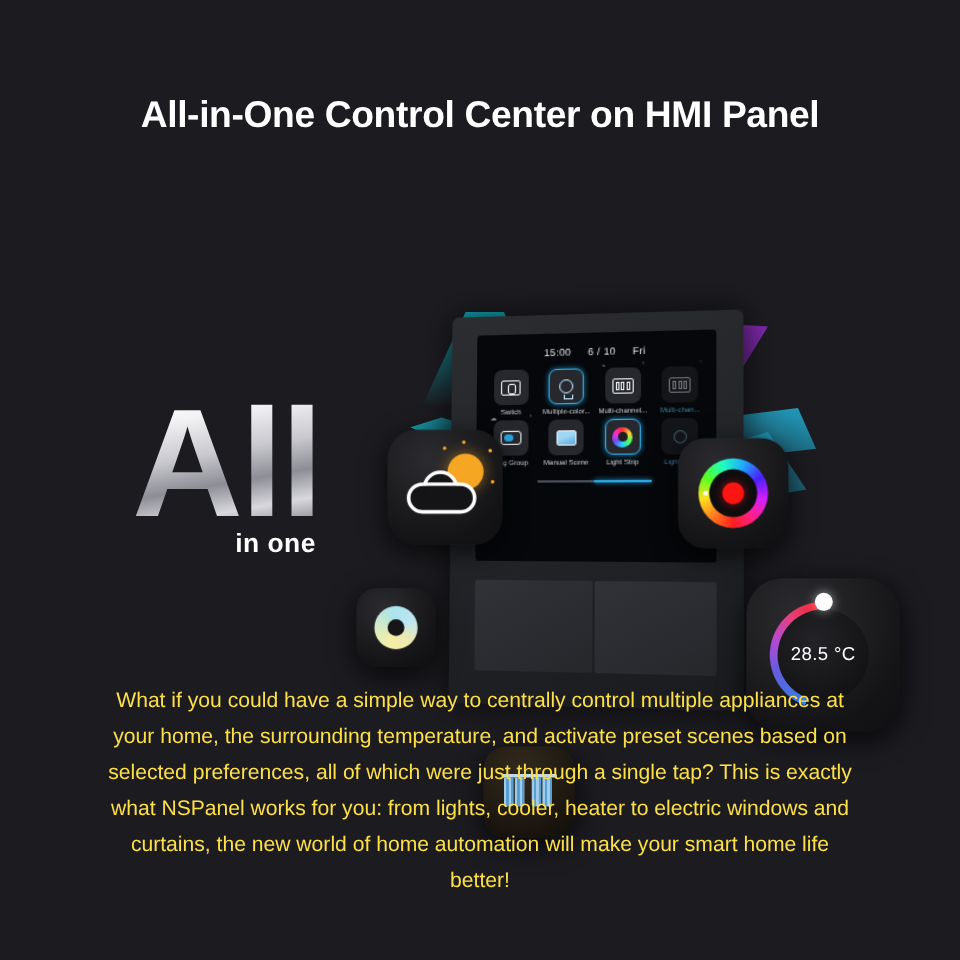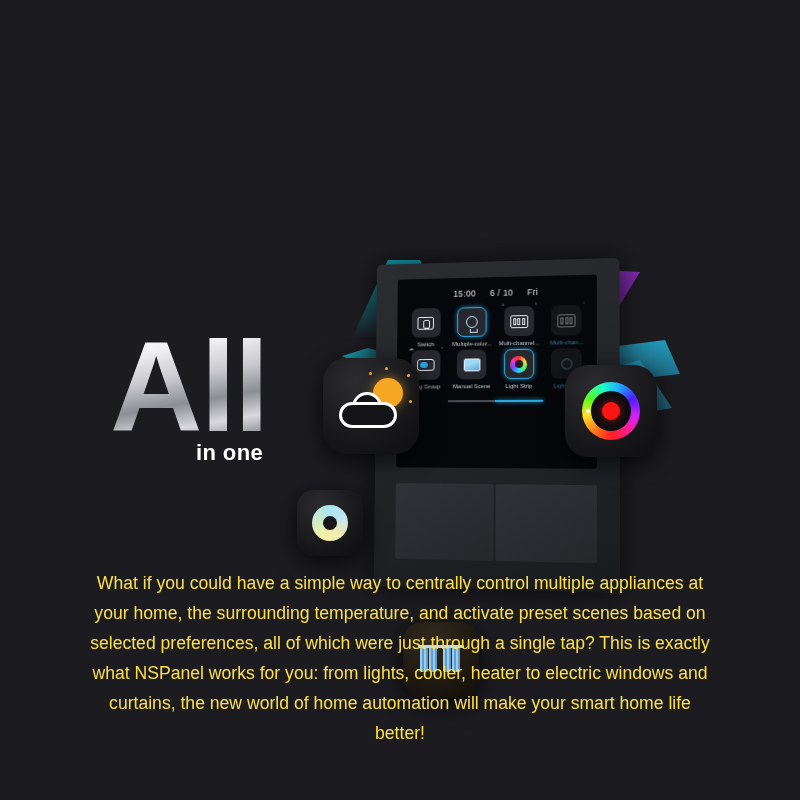--- a/index.html
+++ b/index.html
@@ -176,20 +176,21 @@
     position:absolute; left:84px; top:568px; width:632px;
     text-align:center; color:#fde047;
     font-size:17.6px; line-height:30px;
   }
 </style>
 </head>
 <body>
 
 <div class="stage">
 
+  <div class="headline">All-in-One Control Center on HMI Panel</div>
 
   <div class="hero">
 
     <svg class="beam" style="left:0;top:0;width:800px;height:420px;">
       <defs>
         <linearGradient id="bm1" x1="0" y1="0" x2="0" y2="1">
           <stop offset="0" stop-color="#0fb9c9" stop-opacity=".85"></stop>
           <stop offset="1" stop-color="#0fb9c9" stop-opacity="0"></stop>
         </linearGradient>
         <linearGradient id="bm2" x1="1" y1="0" x2="0" y2="1">
@@ -333,20 +334,28 @@
       <div class="wheel">
         <div class="dot"></div>
         <div class="handle"></div>
       </div>
     </div>
 
     <div class="bubble b-ring">
       <div class="ctring"></div>
     </div>
 
+    <div class="bubble b-thermo">
+      <div class="dial">
+        <div class="arcwrap"></div>
+        <div class="hub"></div>
+        <div class="knob"></div>
+        <div class="temp">28.5 °C</div>
+      </div>
+    </div>
 
     <div class="bubble b-curtain">
       <div class="curtain">
         <div class="rod"></div>
         <div class="p" style="left:2px;"></div>
         <div class="p" style="left:11px;"></div>
         <div class="p" style="left:25px;"></div>
         <div class="p" style="left:34px;"></div>
       </div>
     </div>

